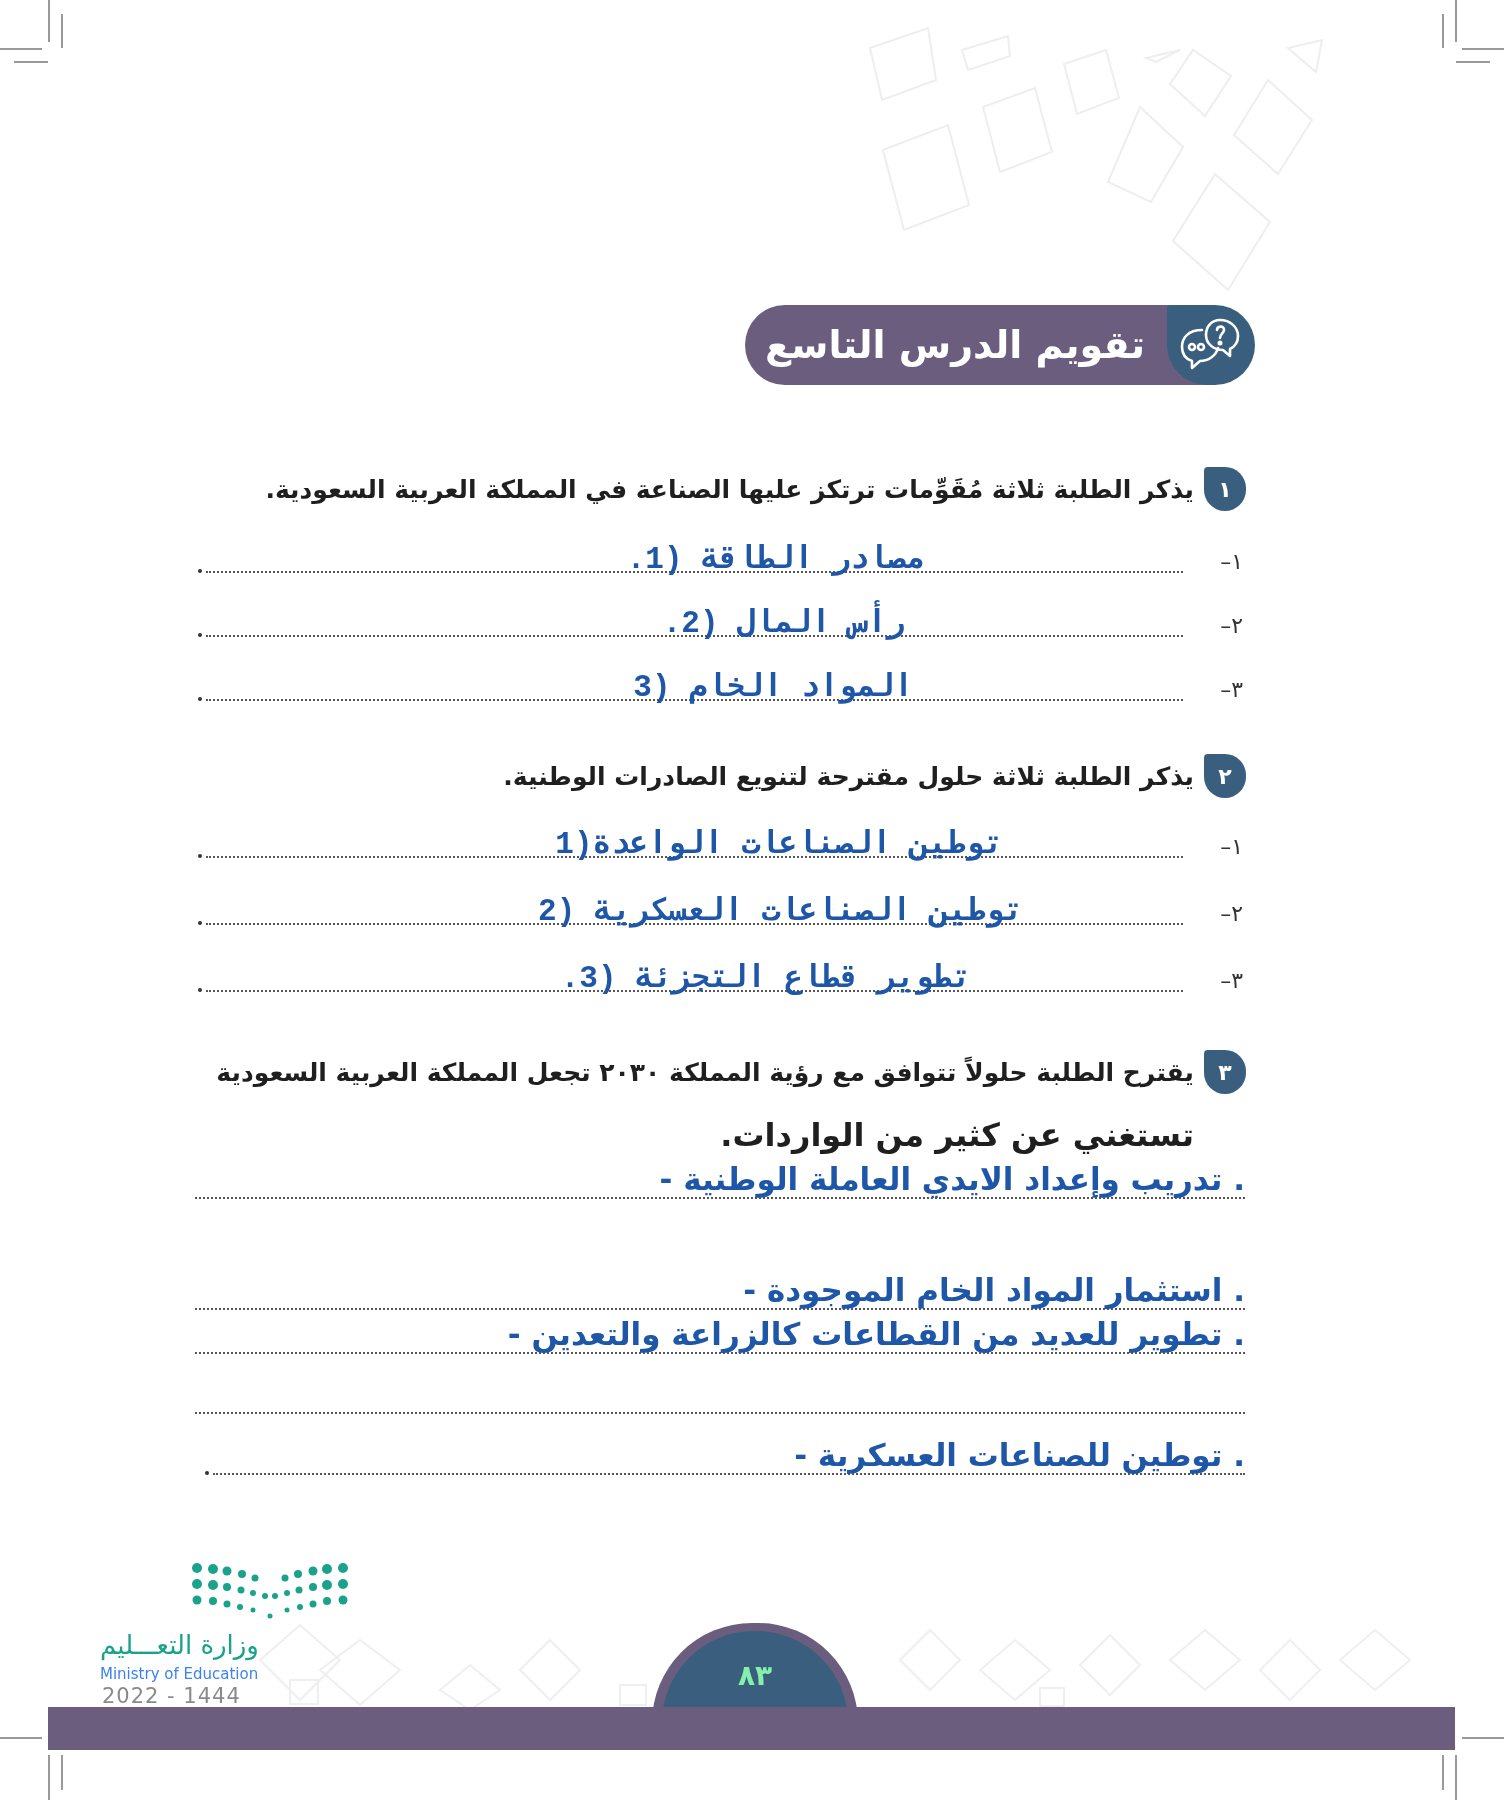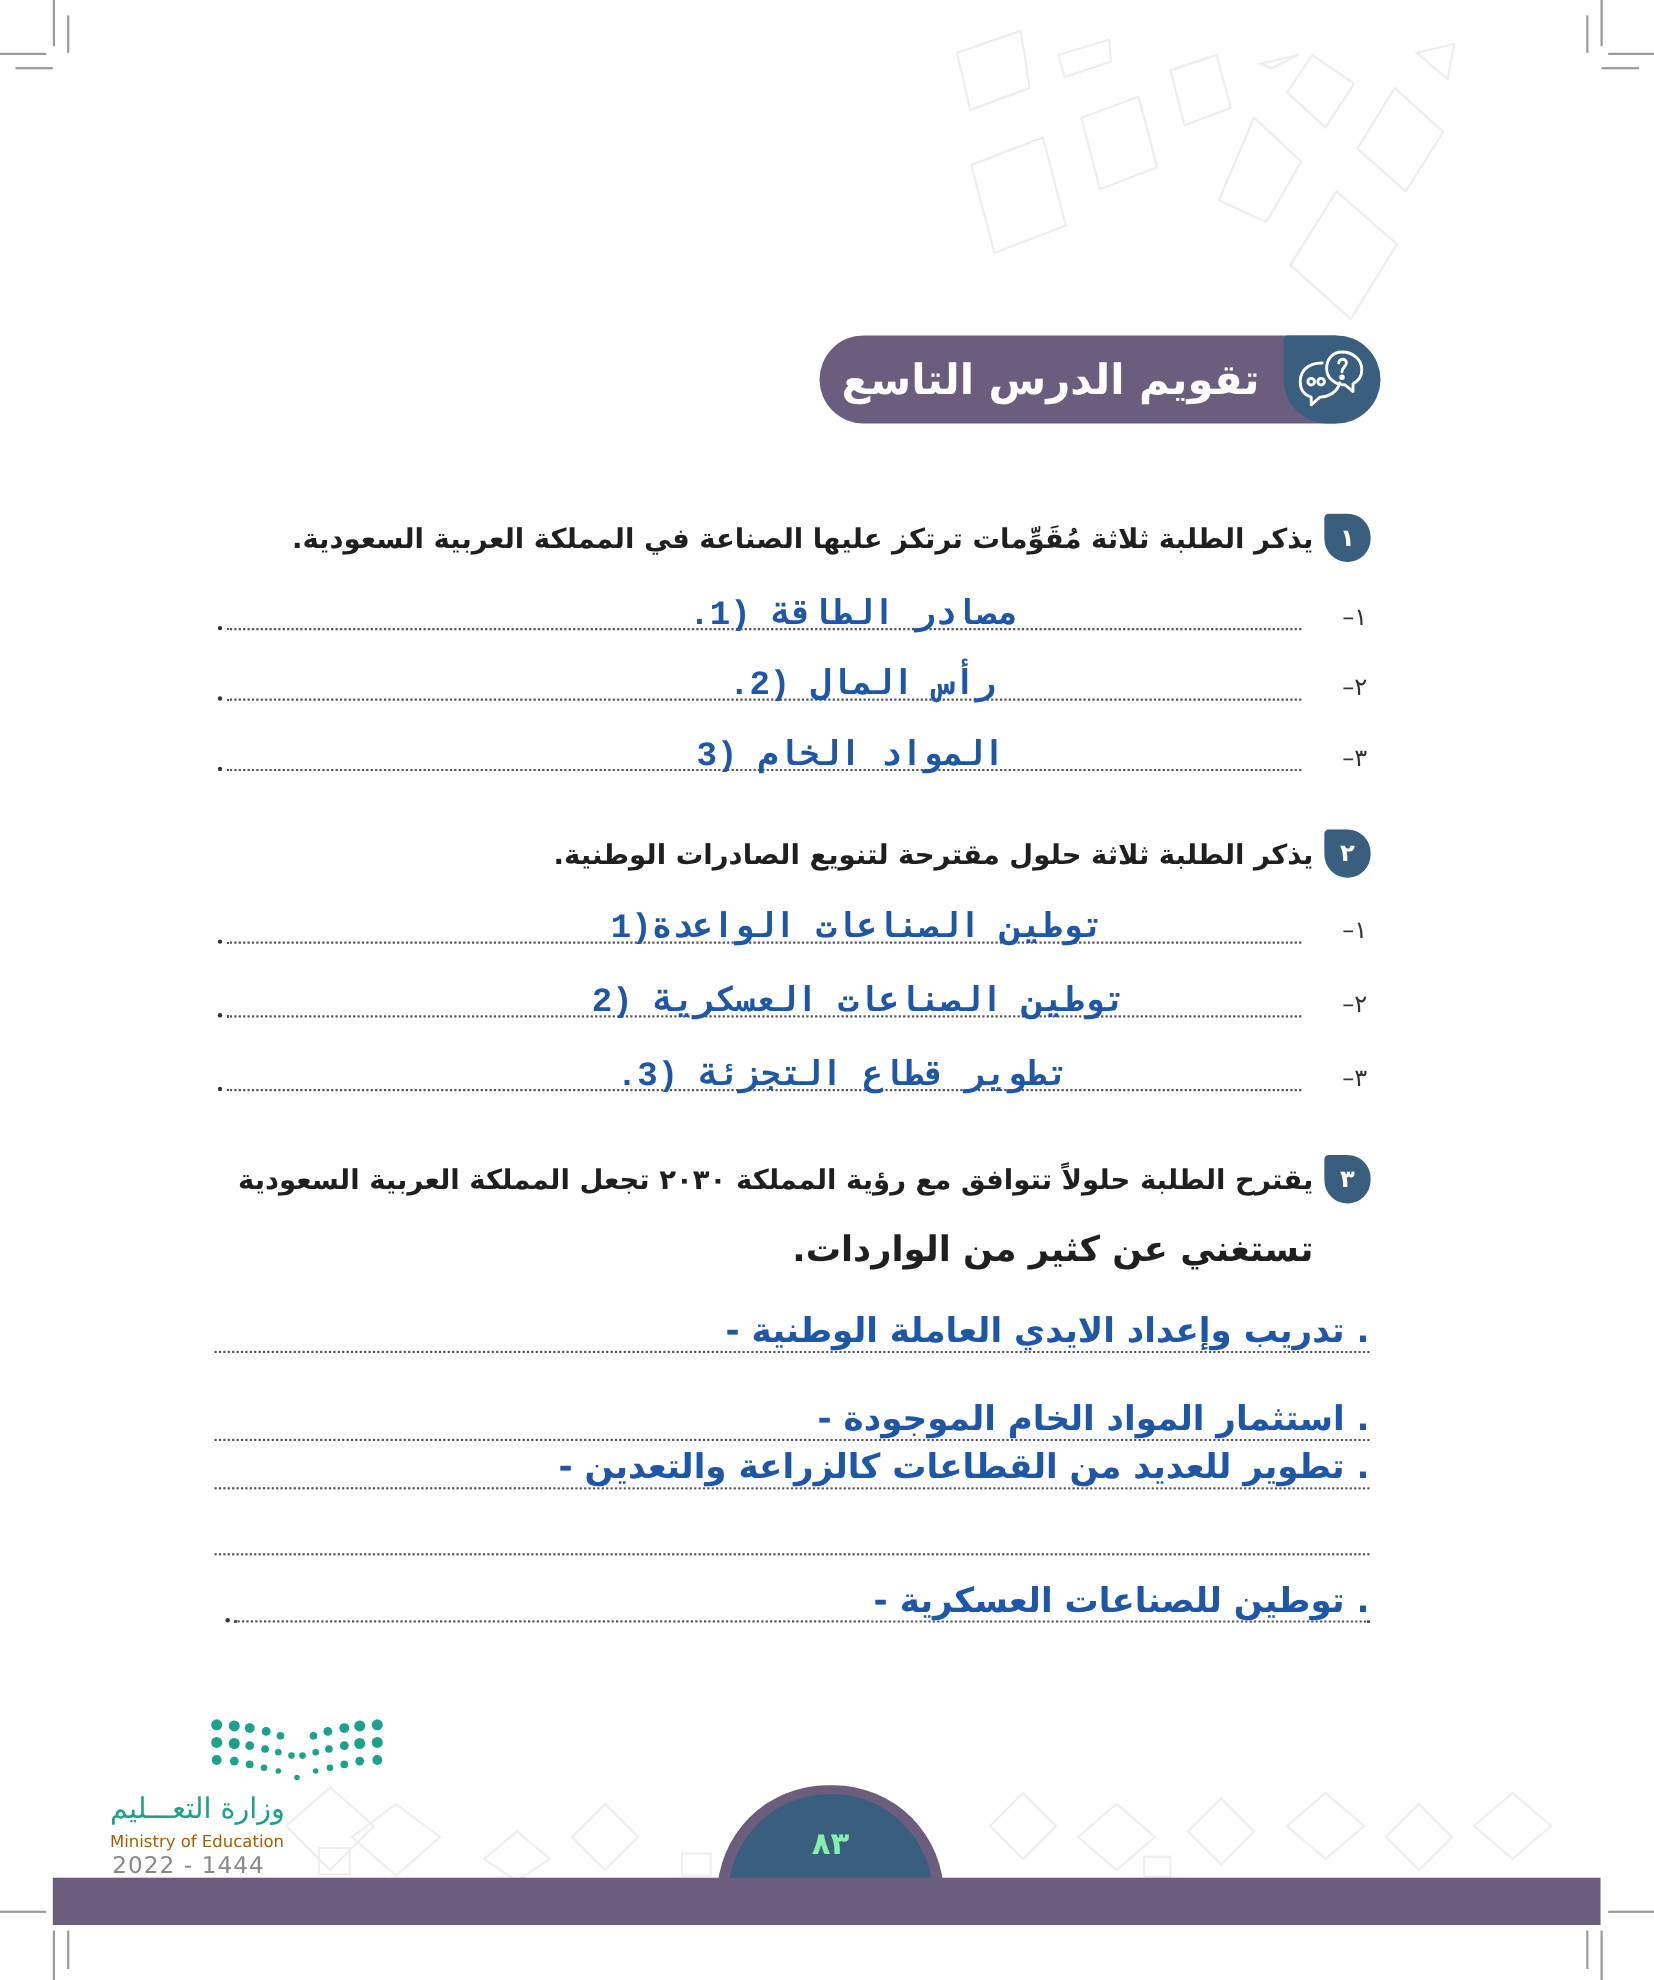--- a/index.html
+++ b/index.html
@@ -31,21 +31,21 @@
 
   
   .ans3-row { position: absolute; left: 195px; width: 1050px; height: 44px; direction: rtl; }
   .ans3-dots { position: absolute; right: 0; left: 0; top: 30px; border-bottom: 2px dotted #555; }
   .ans3-text { position: absolute; right: 0; top: -6px; font-size: 31px; font-weight: bold; color: #1e56a8; white-space: nowrap; background: #fff; padding-left: 4px; }
 
   
   .logo { position: absolute; left: 100px; top: 1560px; width: 260px; height: 150px; }
   .logo-dots { position: absolute; left: 85px; top: 0; }
   .logo-ar { position: absolute; left: 0; top: 70px; font-size: 26px; color: #1aa38a; direction: rtl; white-space: nowrap; }
-  .logo-en { position: absolute; left: 0; top: 105px; font-size: 15px; color: #a16207; white-space: nowrap; }
+  .logo-en { position: absolute; left: 0; top: 105px; font-size: 15px; color: #3b82f6; white-space: nowrap; }
   .logo-year { position: absolute; left: 2px; top: 124px; font-size: 21px; color: #8a8a8a; white-space: nowrap; letter-spacing: 1px; }
 
   .page-half { position: absolute; left: 652px; top: 1623px; width: 206px; height: 100px; background: #6b5d7e; border-radius: 103px 103px 0 0; }
   .page-half-inner { position: absolute; left: 10px; top: 8px; width: 186px; height: 92px; background: #3a5f7e; border-radius: 93px 93px 0 0; }
   .page-num { position: absolute; left: 0; right: 0; top: 28px; text-align: center; color: #86efac; font-size: 28px; font-weight: bold; }
 
   .bottom-bar { position: absolute; left: 48px; top: 1707px; width: 1407px; height: 43px; background: #6b5d7e; }
 </style>
 </head>
 <body>
@@ -158,21 +158,21 @@
   <div class="ans-enddot"></div>
   <span class="ans-text" style="right:272px;">تطوير قطاع التجزئة (3.</span>
 </div>
 
 <div class="q" style="top:1050px;">
   <div class="q-badge">٣</div>
   <div class="q-text">يقترح الطلبة حلولاً تتوافق مع رؤية المملكة ٢٠٣٠ تجعل المملكة العربية السعودية</div>
 </div>
 <div class="q-line2" style="top:1116px;">تستغني عن كثير من الواردات.</div>
 
-<div class="ans3-row" style="top:1198px;">
+<div class="ans3-row" style="top:1167px;">
   <div class="ans3-dots"></div>
   <span class="ans3-text">. تدريب وإعداد الايدي العاملة الوطنية -</span>
 </div>
 <div class="ans3-row" style="top:1258px;margin-top:20px;">
   <div class="ans3-dots"></div>
   <span class="ans3-text">. استثمار المواد الخام الموجودة -</span>
 </div>
 <div class="ans3-row" style="top:1322px;">
   <div class="ans3-dots"></div>
   <span class="ans3-text">. تطوير للعديد من القطاعات كالزراعة والتعدين -</span>

